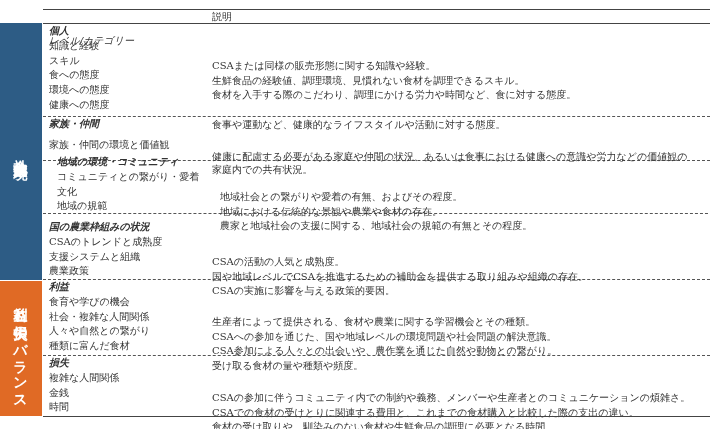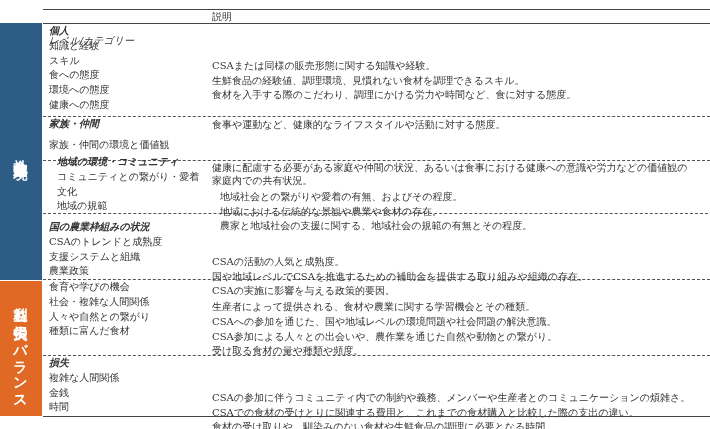--- a/index.html
+++ b/index.html
@@ -17,21 +17,21 @@
   .header .c1 { position:absolute; left:0; font-style:italic;margin-top:24px; }
   .header .c2 { position:absolute; left:163px; }
   .group { position:absolute; left:43px; width:667px; }
   .group.dash { border-bottom:1px dashed #555; }
   .row { position:relative; height:14.8px; font-size:10px; line-height:14.8px; }
   .row .c1 { position:absolute; left:6px; white-space:nowrap; }
   .row .c2 { position:absolute; left:169px; white-space:nowrap;margin-top:20px; }
   .row.gh .c1 { font-style:italic; font-weight:bold; }
   .row.tall { height:30px; }
   .row.tall .c1 { top:8px; }
-  .row.tall .c2 { line-height:13px; top:11px; white-space:normal; width:485px; }
+  .row.tall .c2 { line-height:13px; top:0; white-space:normal; width:485px; }
 </style>
 </head>
 <body>
 
 <div class="hline-top"></div>
 <div class="header">
   <span class="c1">レベル/カテゴリー</span>
   <span class="c2">説明</span>
 </div>
 <div class="hline-head"></div>
@@ -108,20 +108,23 @@
       <span class="c1">支援システムと組織</span>
       <span class="c2">国や地域レベルでCSAを推進するための補助金を提供する取り組みや組織の存在。</span>
     </div>
   <div class="row">
       <span class="c1">農業政策</span>
       <span class="c2">CSAの実施に影響を与える政策的要因。</span>
     </div>
 </div>
 
 <div class="group dash" style="top:280px;height:75px;">
+  <div class="row gh">
+      <span class="c1">利益</span>
+    </div>
   <div class="row">
       <span class="c1">食育や学びの機会</span>
       <span class="c2">生産者によって提供される、食材や農業に関する学習機会とその種類。</span>
     </div>
   <div class="row">
       <span class="c1">社会・複雑な人間関係</span>
       <span class="c2">CSAへの参加を通じた、国や地域レベルの環境問題や社会問題の解決意識。</span>
     </div>
   <div class="row">
       <span class="c1">人々や自然との繋がり</span>

